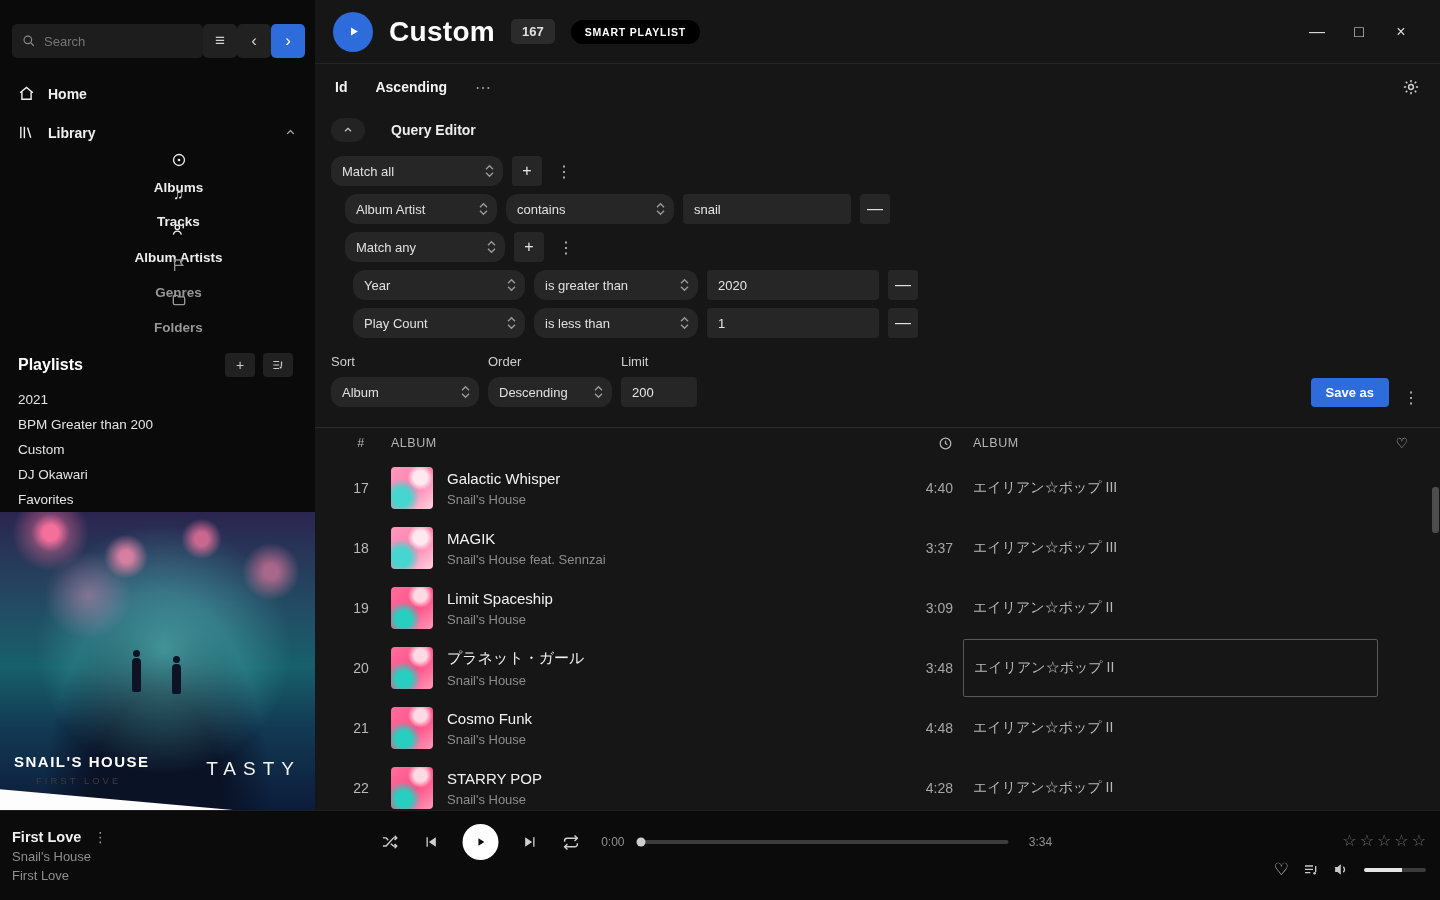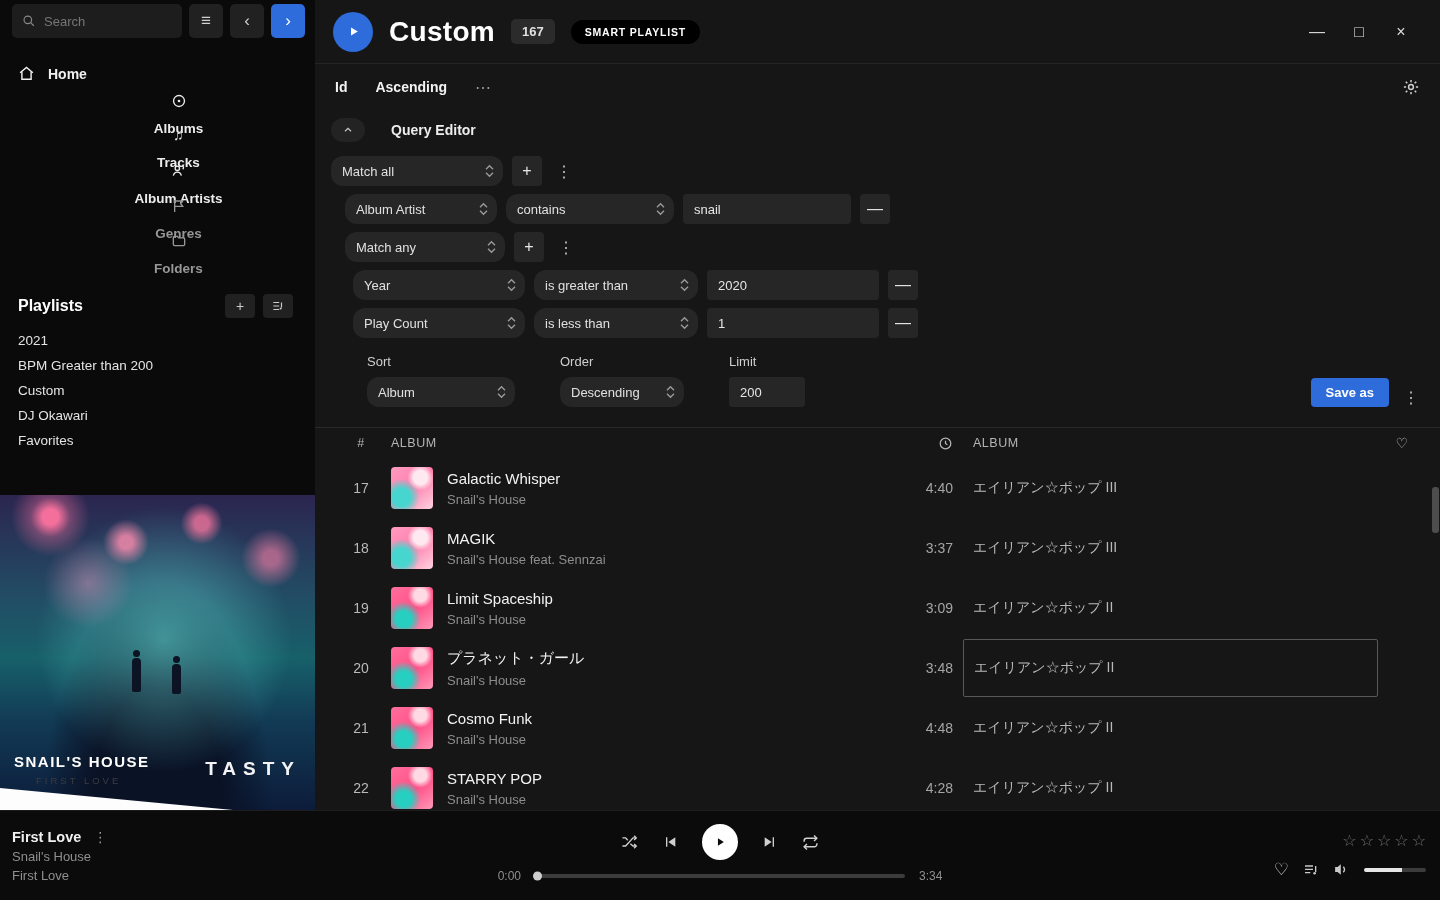--- a/index.html
+++ b/index.html
@@ -6,21 +6,21 @@
   html,body { width:1440px; height:900px; }
   body { font-family:"Liberation Sans", sans-serif; background:#161616; color:#e8e8e8; overflow:hidden; }
   :root { --accent:#2e6bdb; }
   svg { display:block; }
   button { font-family:inherit; }
 
   .app { display:flex; height:810px; }
 
   
   .sidebar { width:315px; background:#0a0a0a; display:flex; flex-direction:column; flex-shrink:0; }
-  .side-top { display:flex; gap:7px; padding:4px 10px 8px 12px; align-items:center; }
+  .side-top { display:flex; padding:24px 10px 8px 12px; align-items:center; }
   .search-box { flex:1; height:34px; background:#1d1d1d; border-radius:5px; display:flex; align-items:center; padding:0 10px; gap:8px; min-width:0; }
   .search-box input { background:transparent; border:none; outline:none; color:#ddd; font-size:13px; width:100%; }
   .search-box input::placeholder { color:#767676; }
   .sq-btn { width:34px; height:34px; border-radius:5px; background:#212121; border:none; color:#cfcfcf; font-size:17px; display:flex; align-items:center; justify-content:center; cursor:pointer; flex-shrink:0; }
   .sq-btn.accent { background:var(--accent); color:#fff; }
   .nav { padding-top:8px; }
   .nav-item { display:flex; align-items:center; gap:13px; height:39px; padding:0 18px; font-size:14px; font-weight:700; color:#f0f0f0; cursor:pointer; }
   .nav-item .chev { margin-left:auto; opacity:.75; }
   .sub-item { display:flex; align-items:center; gap:12px; height:35px; padding-left:42px; font-size:13.5px; font-weight:700; color:#ececec; cursor:pointer;flex-direction:column; }
   .sub-item.dim { color:#979797; }
@@ -43,21 +43,21 @@
       linear-gradient(180deg, #2b2550 0%, #234a63 30%, #17606a 52%, #123a54 72%, #0c1c3a 100%);
   }
   .fig { position:absolute; width:9px; height:30px; background:#0b1324; border-radius:4px 4px 2px 2px; bottom:118px; }
   .fig::before { content:""; position:absolute; top:-8px; left:1px; width:7px; height:7px; border-radius:50%; background:#0b1324; }
   .fig.f1 { left:132px; height:34px; }
   .fig.f2 { left:172px; bottom:116px; }
   .art-wedge { position:absolute; inset:0; background:#fdfdfd; clip-path:polygon(0 93%, 74% 100%, 0 100%); }
   .art-credit { position:absolute; left:14px; bottom:24px; z-index:2; }
   .art-artist { font-size:15px; font-weight:800; letter-spacing:1.5px; color:#fff; }
   .art-title { font-size:9.5px; letter-spacing:3px; color:#3c3c3c; margin-top:5px; padding-left:22px; }
-  .art-brand { position:absolute; right:14px; bottom:30px; font-size:19px; font-weight:700; letter-spacing:7px; color:#f4f4f4;margin-left:40px; }
+  .art-brand { position:absolute; right:14px; bottom:30px; font-size:19px; font-weight:400; letter-spacing:7px; color:#f4f4f4;margin-left:40px; }
 
   
   .main { flex:1; display:flex; flex-direction:column; position:relative; background:#161616; min-width:0; }
   .page-header { height:64px; display:flex; align-items:center; gap:16px; padding:0 18px; border-bottom:1px solid #252525; }
   .big-play { width:40px; height:40px; border-radius:50%; background:var(--accent); border:none; display:flex; align-items:center; justify-content:center; cursor:pointer; flex-shrink:0; }
   .page-title { font-size:28px; font-weight:800; letter-spacing:.3px; color:#fff; }
   .count-badge { background:#2b2b2b; border-radius:5px; padding:5px 11px; font-size:13px; color:#e0e0e0; font-weight:600; }
   .smart-badge { background:#000; border-radius:13px; padding:6px 14px; font-size:10.5px; font-weight:800; letter-spacing:.8px; color:#fff; }
   .win-controls { margin-left:auto; display:flex; gap:8px; padding-right:4px; }
   .win-btn { background:none; border:none; color:#dcdcdc; font-size:16px; cursor:pointer; width:34px; height:30px; }
@@ -74,21 +74,21 @@
   .qe-row { display:flex; align-items:center; gap:9px; margin-bottom:8px; }
   .indent-1 { margin-left:14px; }
   .indent-2 { margin-left:22px; }
   .select { height:30px; background:#262626; border-radius:12px; display:flex; align-items:center; justify-content:space-between; gap:8px; padding:0 9px 0 11px; font-size:13px; color:#e0e0e0; cursor:pointer; }
   .qe-input { height:30px; background:#262626; border:none; border-radius:4px; color:#e6e6e6; font-size:13px; padding:0 11px; outline:none; }
   .icon-btn { width:30px; height:30px; background:#262626; border:none; border-radius:4px; color:#e8e8e8; font-size:16px; display:flex; align-items:center; justify-content:center; cursor:pointer; }
   .dots-btn { background:none; border:none; color:#c0c0c0; font-size:16px; cursor:pointer; padding:0 5px; }
   .w76{width:76px}.w124{width:124px}.w148{width:148px}.w152{width:152px}.w160{width:160px}.w164{width:164px}.w168{width:168px}.w172{width:172px}
 
   .sort-row { display:flex; align-items:flex-end; gap:9px; margin:16px 0 6px; }
-  .field { display:flex; flex-direction:column; gap:8px;margin-left:36px; }
+  .field { display:flex; flex-direction:column; gap:8px; }
   .field label { font-size:13px; color:#cfcfcf; }
   .save-btn { height:29px; padding:0 15px; background:var(--accent); color:#fff; border:none; border-radius:4px; font-size:13px; font-weight:700; cursor:pointer; margin-left:auto; }
 
   .table { margin-top:14px; flex:1; overflow:hidden; border-top:1px solid #2a2a2a; }
   .thead, .trow { display:grid; grid-template-columns:60px 56px 1fr 90px 415px 48px; align-items:center; padding:0 14px 0 16px; }
   .thead { height:30px; color:#b5b5b5; font-size:12.5px; letter-spacing:.5px; }
   .th-index { text-align:center; }
   .th-title { grid-column:2/4; }
   .th-clock { grid-column:4; justify-self:end; padding-right:10px; }
   .th-album { padding-left:10px; }
@@ -105,27 +105,27 @@
   .talbum.focused { border:1px solid #585858; border-radius:2px; margin:1px 0; }
   .scroll-thumb { position:absolute; right:1px; top:487px; width:7px; height:46px; background:#4d4d4d; border-radius:3px; cursor:pointer; }
 
   
   .player { height:90px; background:#0b0b0b; display:flex; align-items:center; position:relative; border-top:1px solid #1d1d1d; }
   .np { padding-left:12px; display:flex; flex-direction:column; gap:4px; width:430px; }
   .np-title-row { display:flex; align-items:center; gap:12px; }
   .np-title { font-size:14.5px; font-weight:600; color:#f0f0f0; }
   .np-dots { background:none; border:none; color:#9a9a9a; font-size:14px; cursor:pointer; }
   .np-artist, .np-album { font-size:13px; color:#8f8f8f; }
-  .transport { position:absolute; left:50%; transform:translateX(-50%); top:13px; display:flex; flex-direction:column; align-items:center; gap:9px; }
+  .transport { position:absolute; left:50%; transform:translateX(-50%); top:13px; display:flex; align-items:center; gap:9px; }
   .t-buttons { display:flex; align-items:center; gap:24px; }
   .t-btn { background:none; border:none; cursor:pointer; color:#d0d0d0; }
   .play-btn { width:36px; height:36px; border-radius:50%; background:#fff; display:flex; align-items:center; justify-content:center; border:none; cursor:pointer; }
   .progress-row { display:flex; align-items:center; gap:14px; }
   .time { font-size:12px; color:#8f8f8f; width:36px; }
-  .time.right { text-align:left; }
+  .time.right { text-align:center; }
   .pbar { width:370px; height:4px; background:#3c3c3c; border-radius:2px; position:relative; cursor:pointer; }
   .phandle { position:absolute; left:-2px; top:50%; transform:translateY(-50%); width:9px; height:9px; border-radius:50%; background:#cfcfcf; }
   .player-right { margin-left:auto; padding-right:14px; display:flex; flex-direction:column; align-items:flex-end; gap:9px; }
   .stars { display:flex; gap:3px; }
   .star { background:none; border:none; color:#6f6f6f; font-size:16px; cursor:pointer; padding:0; }
   .pr-controls { display:flex; align-items:center; gap:14px; }
   .pr-btn { background:none; border:none; color:#c9c9c9; cursor:pointer; font-size:17px; display:flex; align-items:center; }
   .vol-slider { width:62px; height:4px; border-radius:2px; background:linear-gradient(90deg,#e6e6e6 0 62%, #3c3c3c 62%); cursor:pointer; }
 </style>
 </head>
@@ -157,20 +157,33 @@
 
     <nav class="nav">
       <div class="nav-item">
         <span>
           <svg width="17" height="17" viewBox="0 0 24 24" fill="none" stroke="currentColor" stroke-width="2">
               <path d="M3 11 12 3.5 21 11"></path>
               <path d="M5.5 9.5V20h13V9.5"></path>
             </svg>
         </span>
         <span>Home</span>
+      </div>
+      <div class="nav-item">
+        <span>
+          <svg width="17" height="17" viewBox="0 0 24 24" fill="none" stroke="currentColor" stroke-width="2">
+              <path d="M4 4v16M9 4v16M13.5 5l4.5 14.5"></path>
+            </svg>
+        </span>
+        <span>Library</span>
+        <span class="chev">
+          <svg width="13" height="13" viewBox="0 0 24 24" fill="none" stroke="currentColor" stroke-width="2.2">
+              <path d="m6 14.5 6-6 6 6"></path>
+            </svg>
+        </span>
       </div>
 
       <div class="sub-item">
         <span>
           <svg width="16" height="16" viewBox="0 0 24 24" fill="none" stroke="currentColor" stroke-width="2">
               <circle cx="12" cy="12" r="8.2"></circle>
               <circle cx="12" cy="12" r="2" fill="currentColor" stroke="none"></circle>
             </svg>
         </span>
         <span>Albums</span>

